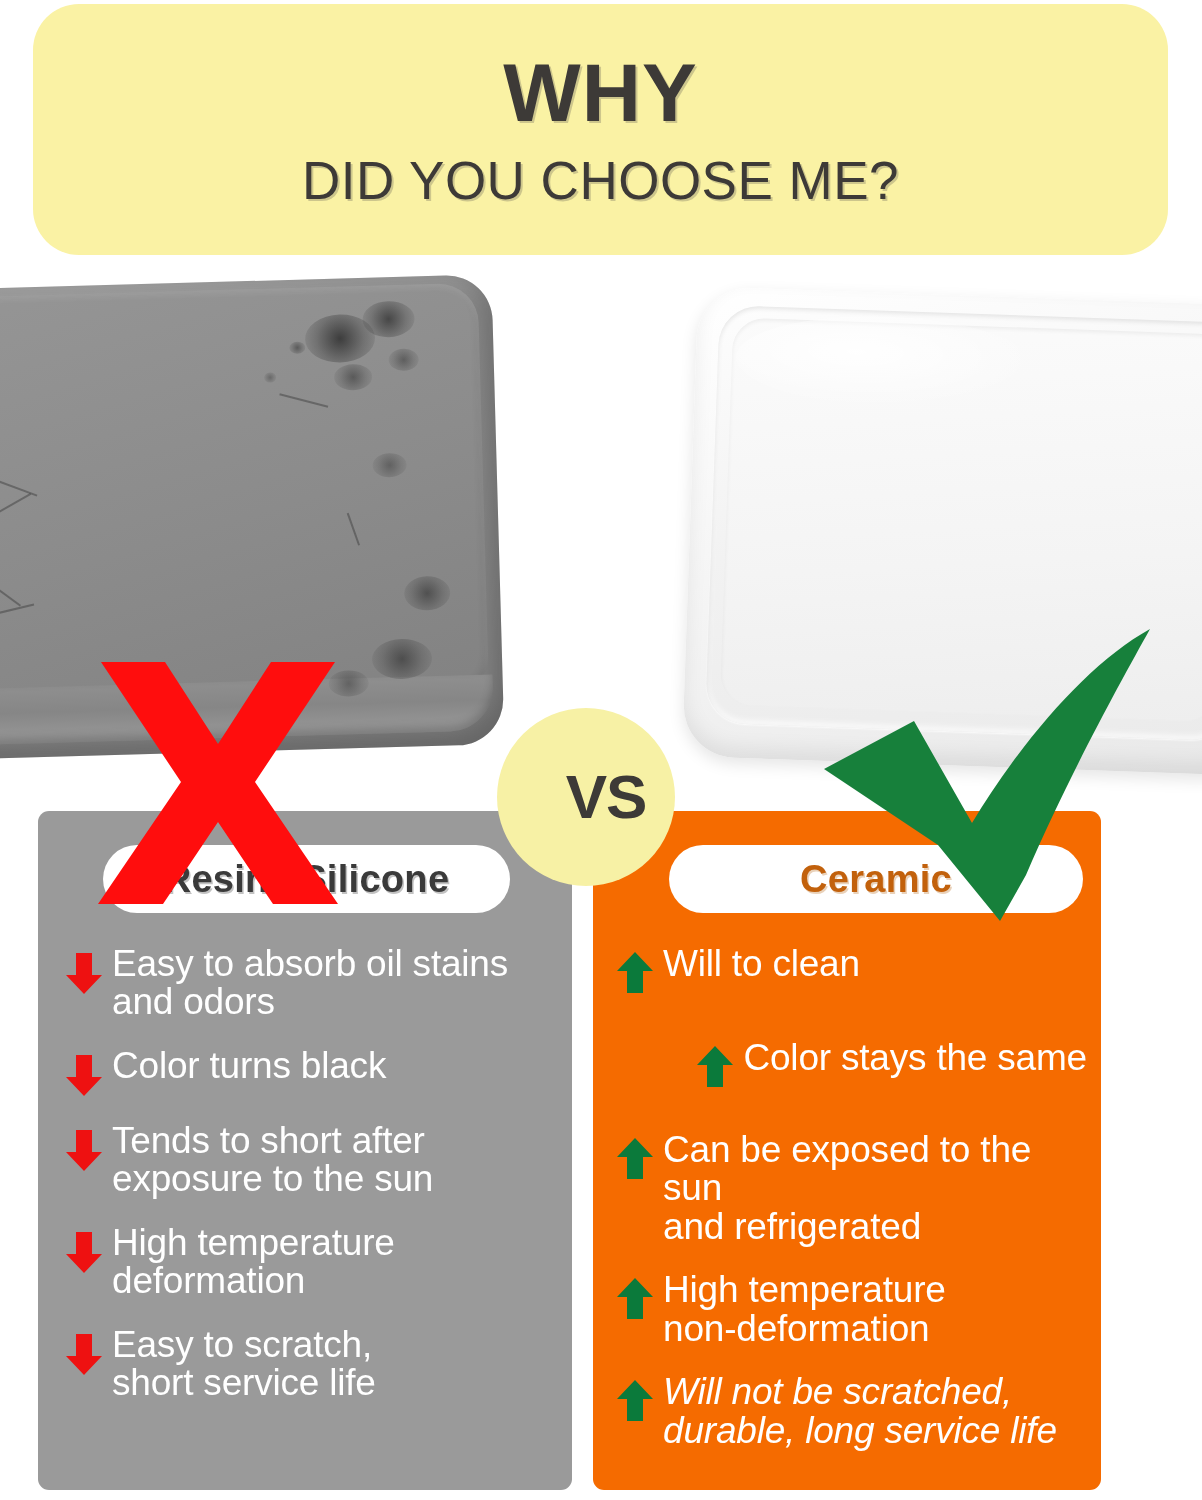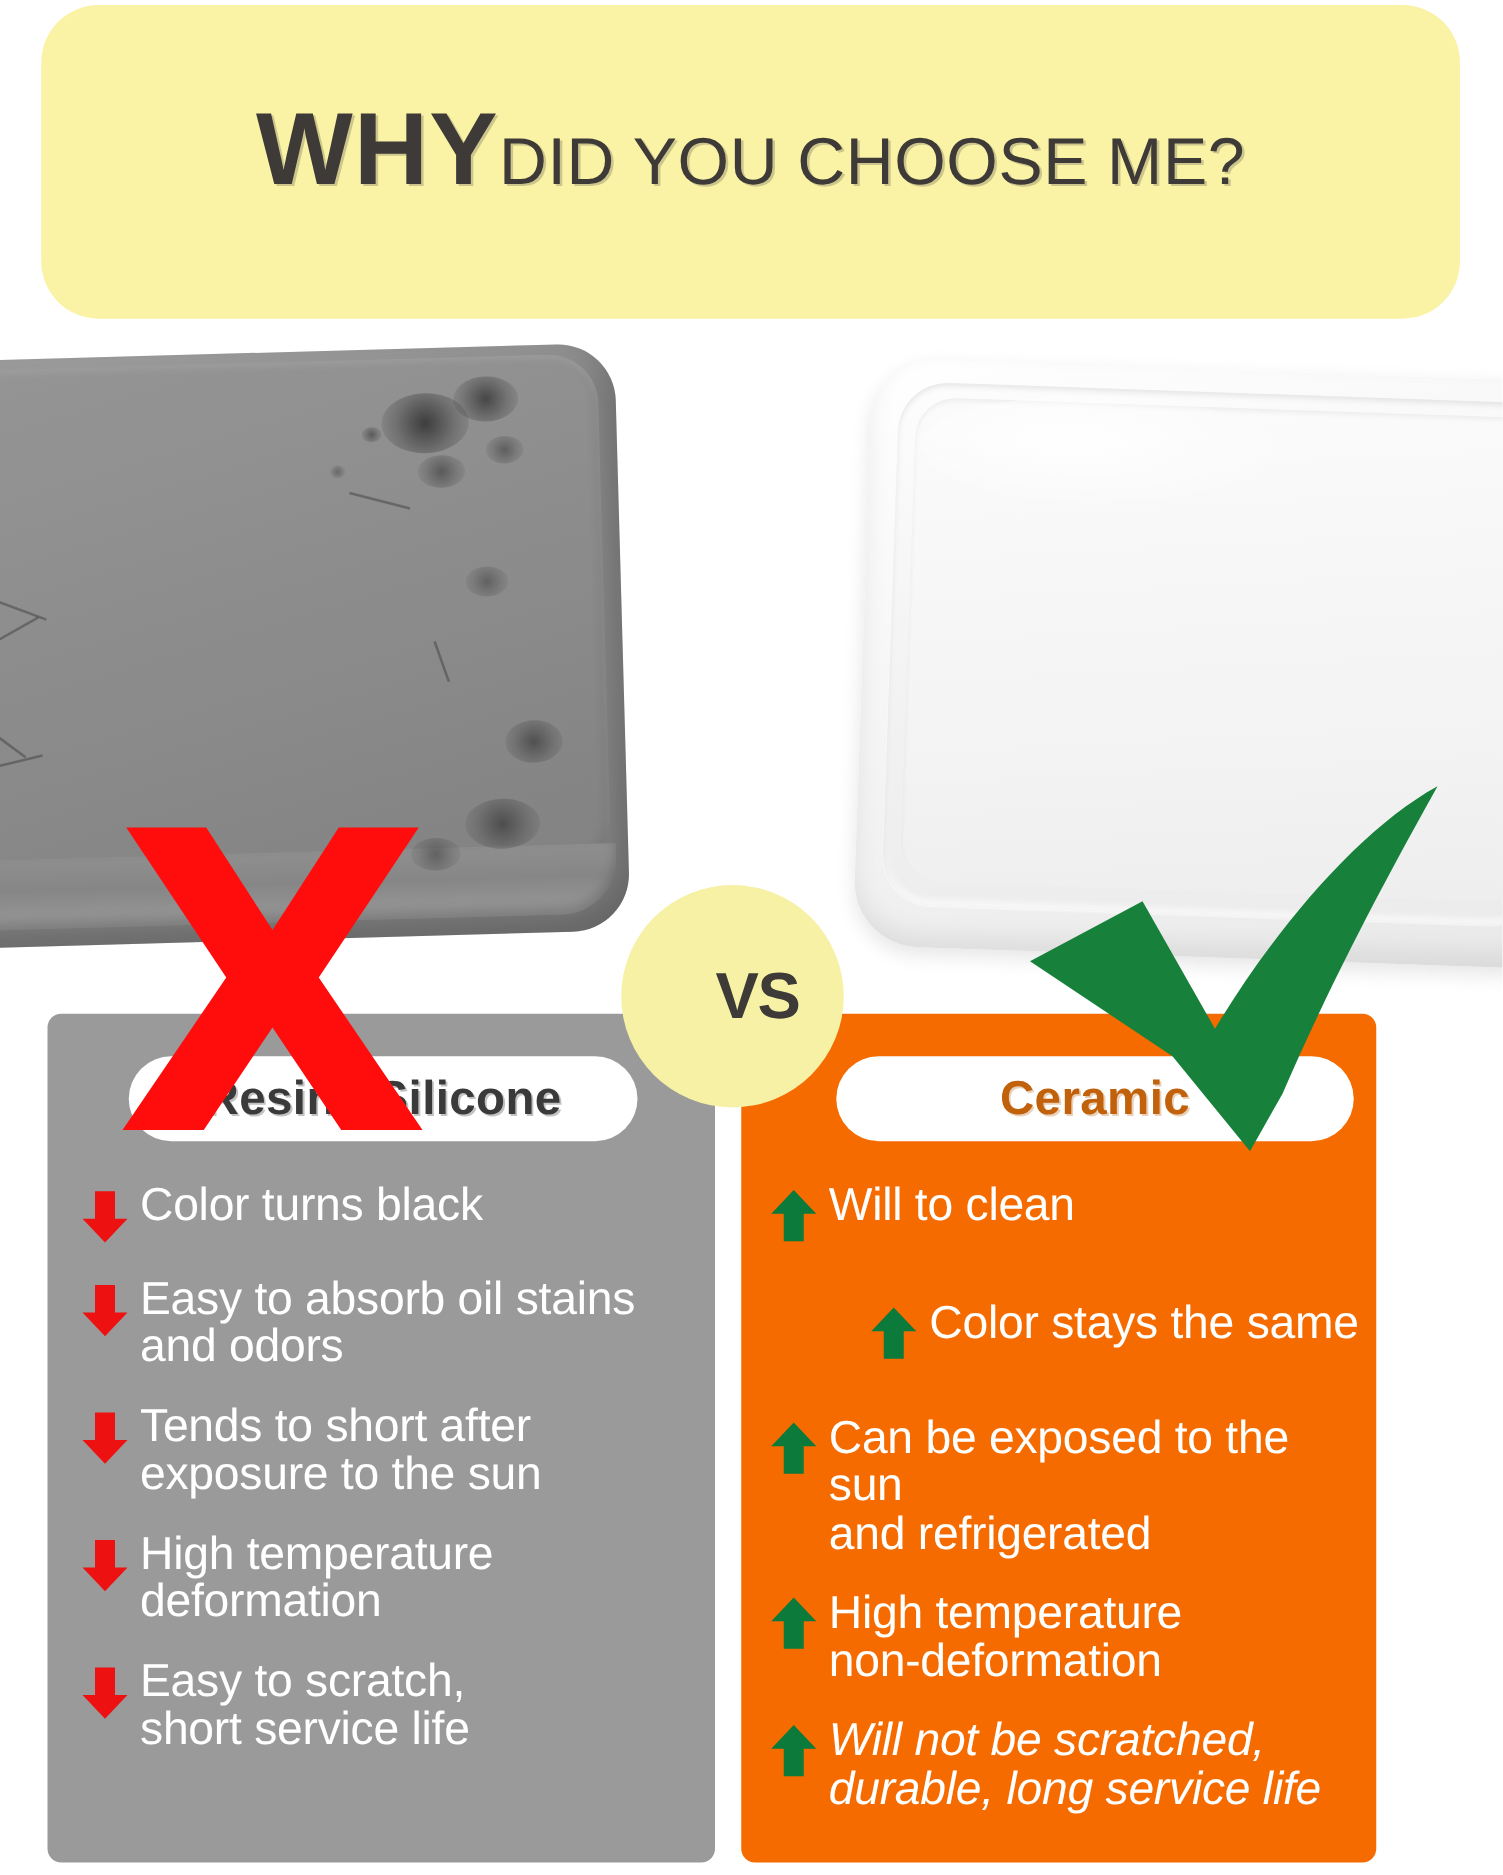--- a/index.html
+++ b/index.html
@@ -18,20 +18,21 @@
   
   .header-banner {
     position: absolute;
     left: 33px;
     top: 4px;
     width: 1135px;
     height: 251px;
     background: #FAF2A4;
     border-radius: 46px;
     display: flex;
+    flex-direction: column;
     align-items: center;
     justify-content: center;
   }
   .header-line1 {
     font-size: 82px;
     font-weight: bold;
     color: #3D3A37;
     letter-spacing: 1px;
     line-height: 1.0;
     margin-bottom: 20px;
@@ -118,21 +119,21 @@
     width: 178px;
     height: 178px;
     border-radius: 50%;
     background: #F7F1A5;
     display: flex;
     align-items: center;
     justify-content: center;
     z-index: 6;
   }
   .vs-text {
-    font-size: 52px;
+    font-size: 62px;
     font-weight: bold;
     color: #3D3A37;
     letter-spacing: -1px;
     line-height: 1;
     margin-left: 40px;
   }
 
   
   .tray-ceramic-wrap {
     position: absolute;
@@ -344,29 +345,29 @@
   <div class="panel panel-resin">
     <div class="pill pill-resin">
       <span class="pill-label pill-label-resin">Resin / Silicone</span>
     </div>
     <div class="feature-list">
 
       <div class="feature-item">
         <svg class="feature-icon" viewBox="0 0 40 44">
           <polygon points="12,2 28,2 28,24 38,24 20,43 2,24 12,24" fill="#EE1111"></polygon>
         </svg>
-        <div class="feature-text">Color turns black</div>
-      </div>
-
-      <div class="feature-item">
-        <svg class="feature-icon" viewBox="0 0 40 44">
-          <polygon points="12,2 28,2 28,24 38,24 20,43 2,24 12,24" fill="#EE1111"></polygon>
-        </svg>
         <div class="feature-text">Easy to absorb oil stains
 and odors</div>
+      </div>
+
+      <div class="feature-item">
+        <svg class="feature-icon" viewBox="0 0 40 44">
+          <polygon points="12,2 28,2 28,24 38,24 20,43 2,24 12,24" fill="#EE1111"></polygon>
+        </svg>
+        <div class="feature-text">Color turns black</div>
       </div>
 
       <div class="feature-item" style="margin-top:22px;">
         <svg class="feature-icon" viewBox="0 0 40 44">
           <polygon points="12,2 28,2 28,24 38,24 20,43 2,24 12,24" fill="#EE1111"></polygon>
         </svg>
         <div class="feature-text">Tends to short after
 exposure to the sun</div>
       </div>
 

